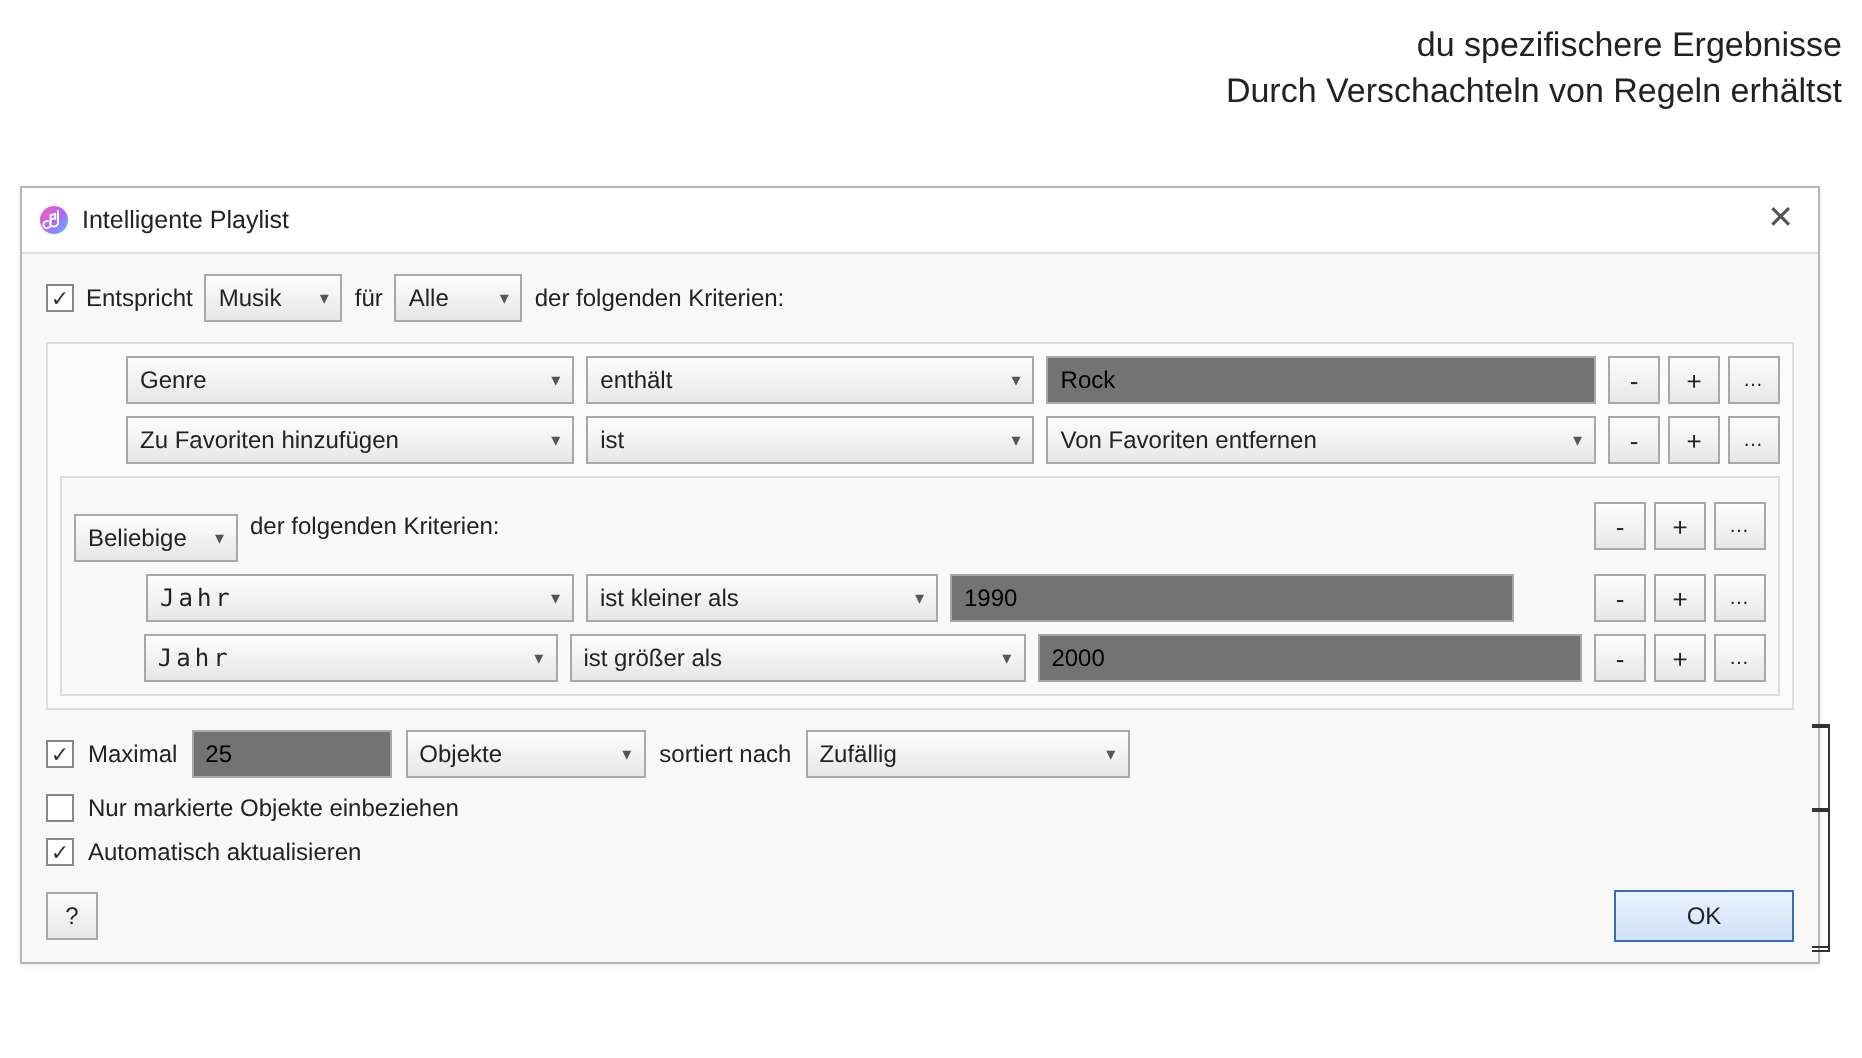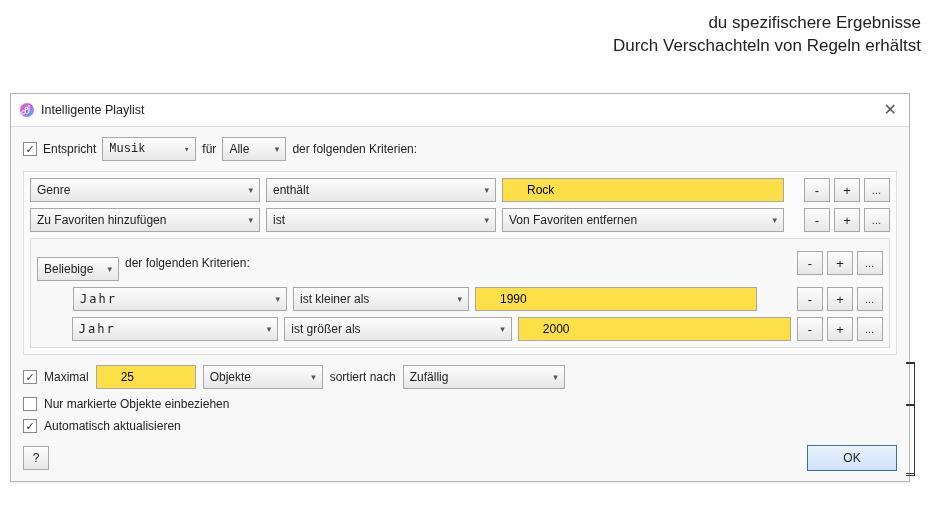--- a/index.html
+++ b/index.html
@@ -85,23 +85,23 @@
       background: linear-gradient(#fdfdfd,#e7e7e7);
       height: 24px;
       padding: 0 6px;
       font-size: 12px;
       cursor: pointer;
       gap: 6px;
     }
     .select .chev { font-size: 9px; color: #555; margin-left: auto; }
     .textin {
       border: 1px solid #a8a8a8;
-      background: #fde047;
+      background: #737373;
       height: 24px;
-      padding: 0 24px;
+      padding: 0 6px;
       font-size: 12px;
     }
     .rules-outer {
       border: 1px solid #dcdcdc;
       padding: 6px;
       background: #fbfbfb;
     }
     .rule-row {
       display: flex;
       align-items: center;
@@ -163,24 +163,24 @@
       min-width: 90px;
     }
     .help-btn {
       width: 26px; height: 24px;
       border: 1px solid #a8a8a8;
       background: linear-gradient(#fdfdfd,#e7e7e7);
       display:inline-flex;align-items:center;justify-content:center;
       cursor:pointer;
     }
     .spacer { flex: 1; }
-    .w-field { width: 230px; }
+    .w-field { width: 230px; margin-left: 33px; }
     .w-op    { width: 230px; }
     .w-val   { width: 282px; }
-    .w-media { width: 94px; font-family: Liberation Mono, monospace; }
+    .w-media { width: 69px; }
     .w-match { width: 64px; }
     .w-any   { width: 82px; margin-top: 12px; }
     .year-mono { font-family: ui-monospace, Menlo, Consolas, monospace; letter-spacing: 2px; }
     .w-num   { width: 100px; }
     .w-unit  { width: 120px; }
     .w-sort  { width: 162px; }
     .bracket {
       position:absolute;
       right: -6px;
       width: 10px;

